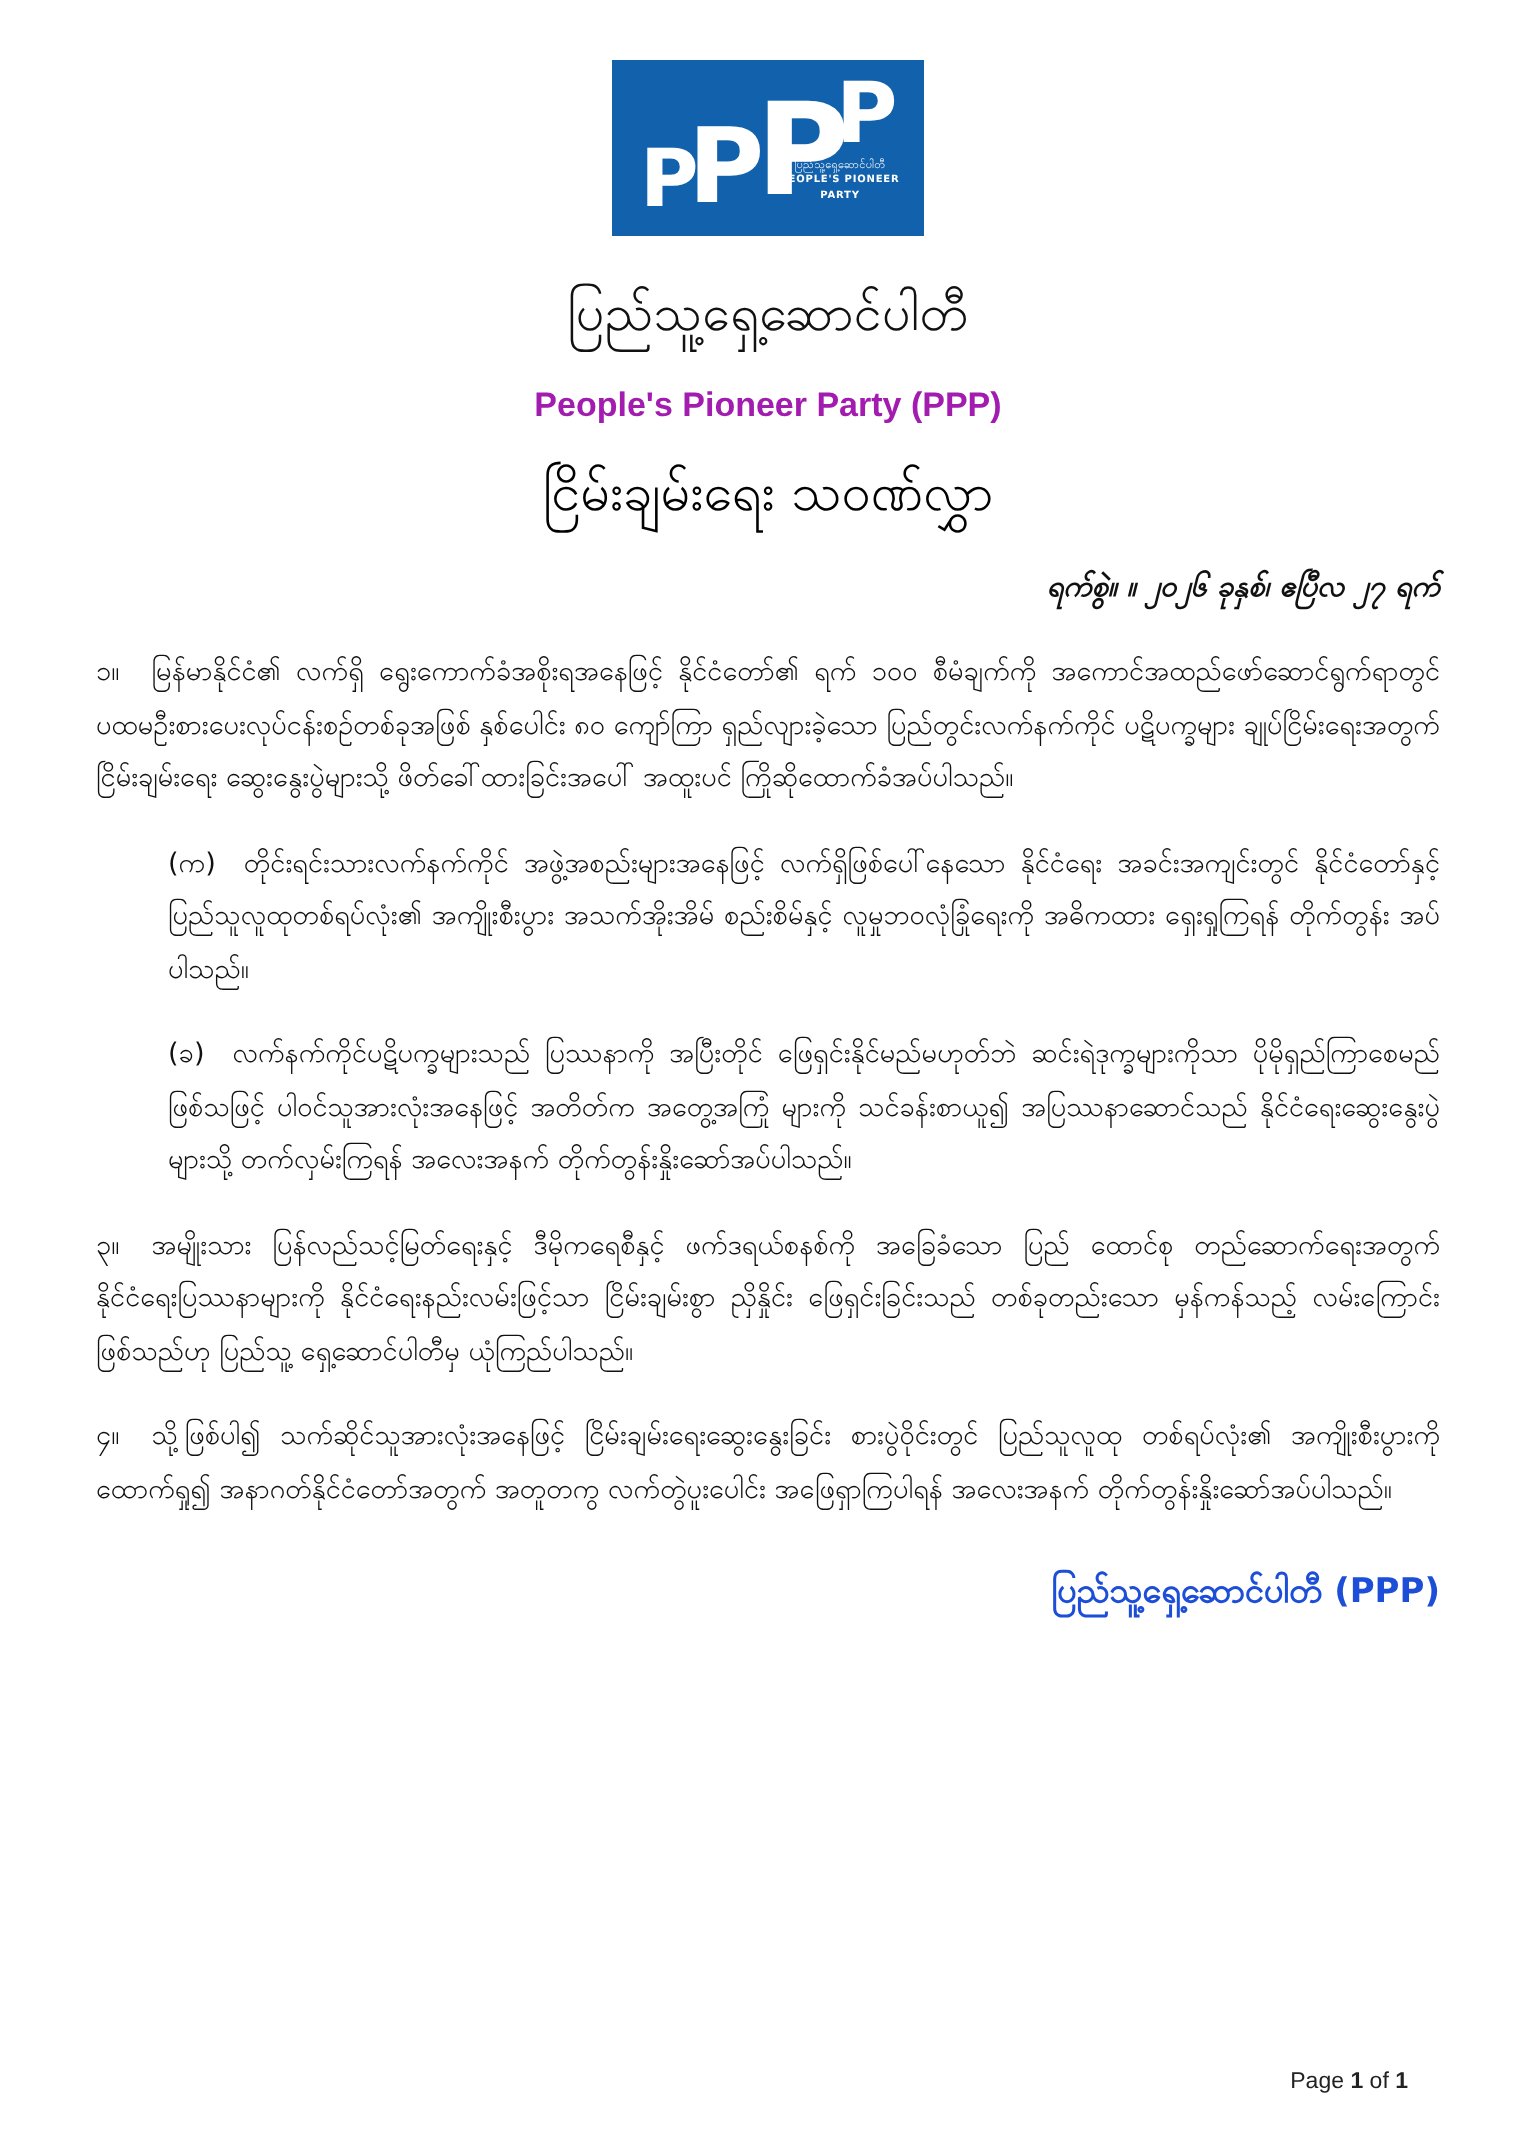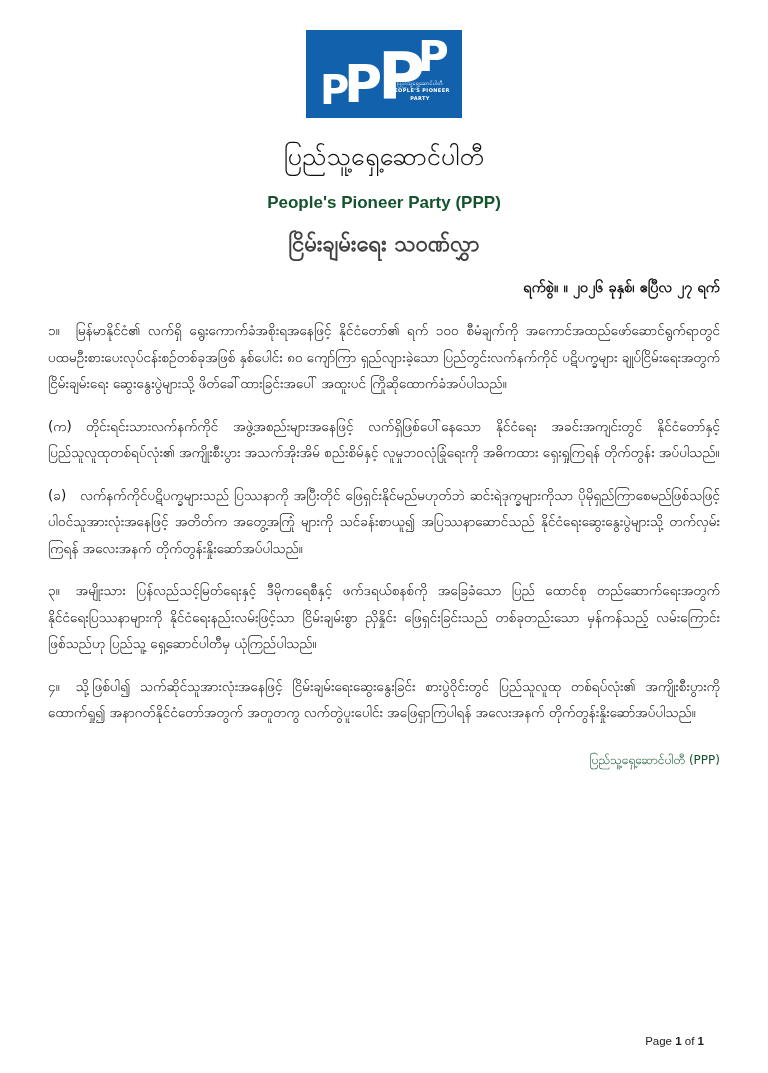--- a/index.html
+++ b/index.html
@@ -64,63 +64,64 @@
     text-align: center;
     font-size: 25px;
     color: #111111;
     margin-top: 22px;
     letter-spacing: 0.2px;
   }
   .title-en {
     text-align: center;
     font-size: 17px;
     font-weight: 700;
-    color: #14532d;
+    color: #a21caf;
     margin-top: 16px;
     font-family: "Liberation Sans", sans-serif;
   }
   .subject-mm {
     text-align: center;
-    font-size: 22px;
-    color: #404040;
+    font-size: 26px;
+    color: #000000;
     margin-top: 16px;
-    font-weight: bold;
   }
   .date-line {
     text-align: right;
     font-size: 14.5px;
     color: #111111;
     margin-top: 16px;
     font-weight: 700;
+    font-style: italic;
   }
   
   .body {
     margin-top: 18px;
   }
   p.para {
     font-size: 13.6px;
     line-height: 1.95;
     color: #111111;
     text-align: justify;
     text-justify: inter-word;
     margin: 0 0 16px 0;
   }
   p.para .num {
     margin-right: 16px;
   }
   p.para.indent {
+    margin-left: 36px;
   }
   p.para.indent .num {
     margin-right: 14px;
   }
   .sign {
     text-align: right;
-    font-size: 12px;
-    font-weight: 400;
-    color: #14532d;
+    font-size: 17px;
+    font-weight: 700;
+    color: #1d4ed8;
     margin-top: 26px;
   }
   .footer {
     position: absolute;
     right: 64px;
     bottom: 26px;
     font-size: 11.5px;
     color: #222222;
     font-family: "Liberation Sans", sans-serif;
   }

